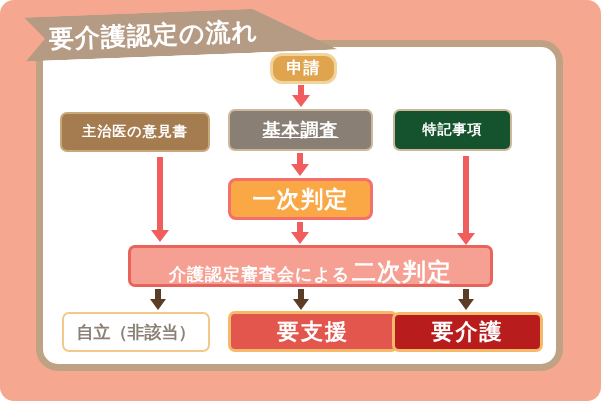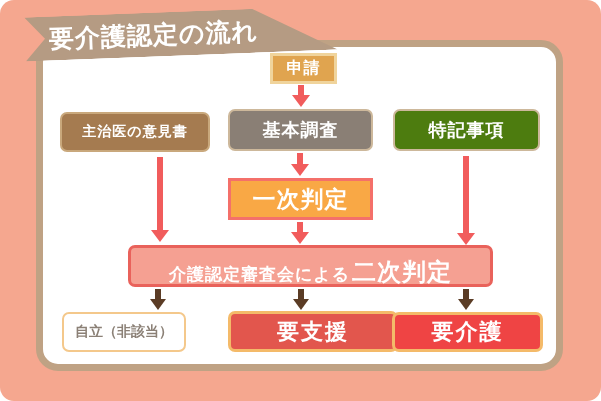--- a/index.html
+++ b/index.html
@@ -21,31 +21,31 @@
     display:flex; align-items:center; padding-left:24px; box-sizing:border-box;
     color:#ffffff; font-size:25px; font-weight:bold; letter-spacing:1px;
     z-index:3;
   }
   .node {
     position:absolute; box-sizing:border-box;
     display:flex; align-items:center; justify-content:center;
     color:#ffffff; font-weight:bold; border-radius:7px;
     letter-spacing:1px; z-index:2; white-space:nowrap;
   }
-  .n-application      { left:270px; top:53px;  width:67px;  height:31px; background:#e0a44f; border:3px solid #f0d49c; font-size:16px; border-radius:0; }
+  .n-application      { left:270px; top:53px;  width:67px;  height:31px; background:#e0a44f; border:3px solid #f0d49c; font-size:16px; border-radius:12px; }
   .n-doctor-opinion   { left:60px;  top:112px; width:150px; height:40px; background:#a57b50; border:2px solid #c9a87c; font-size:14px; }
-  .n-basic-survey     { left:228px; top:109px; width:145px; height:42px; background:#8a7f75; border:2px solid #cdb89b; font-size:18px; }
-  .n-special-notes    { left:393px; top:109px; width:147px; height:42px; background:#4d7c0f; border:2px solid #cdb89b; font-size:18px; }
-  .n-primary          { left:228px; top:178px; width:145px; height:42px; background:#f9a845; border:3px solid #f4706a; font-size:23px; border-radius:0; }
+  .n-basic-survey     { left:228px; top:109px; width:145px; height:42px; background:#8a7f75; border:2px solid #cdb89b; font-size:18px;text-decoration:underline; }
+  .n-special-notes    { left:393px; top:109px; width:119px; height:42px; background:#14532d; border:2px solid #cdb89b; font-size:14px; }
+  .n-primary          { left:228px; top:178px; width:145px; height:42px; background:#f9a845; border:3px solid #f4706a; font-size:23px; border-radius:8px; }
   .n-secondary        { left:128px; top:245px; width:365px; height:42px; background:#f5a092; border:3px solid #e9625b;
                         font-size:17px; display:block; text-align:center; line-height:48px; }
   .n-secondary .big   { font-size:24px; margin-left:2px; letter-spacing:1px; }
-  .n-independence     { left:62px;  top:312px; width:124px; height:40px; background:#ffffff; border:2px solid #f4c88b; color:#8b8076; font-size:14px; letter-spacing:0; }
+  .n-independence     { left:62px;  top:312px; width:148px; height:40px; background:#ffffff; border:2px solid #f4c88b; color:#8b8076; font-size:17px; letter-spacing:0; }
   .n-support          { left:228px; top:311px; width:170px; height:41px; background:#e2564d; border:3px solid #f4ba69; font-size:22px; letter-spacing:2px; }
-  .n-care             { left:392px; top:312px; width:151px; height:40px; background:#ef4444; border:3px solid #f4ba69; font-size:22px; letter-spacing:2px; }
+  .n-care             { left:392px; top:312px; width:151px; height:40px; background:#b91c1c; border:3px solid #f4ba69; font-size:22px; letter-spacing:2px; }
 
   .arrow { position:absolute; display:flex; flex-direction:column; align-items:center; z-index:1; }
   .arrow .shaft { flex:1; }
   .arrow .head  { width:0; height:0; }
   .arrow.red  .shaft { width:6px; background:#f15c5c; }
   .arrow.red  .head  { border-left:9px solid transparent; border-right:9px solid transparent; border-top:12px solid #f15c5c; }
   .arrow.brown .shaft { width:6px; background:#5b3c25; }
   .arrow.brown .head  { border-left:8px solid transparent; border-right:8px solid transparent; border-top:11px solid #5b3c25; }
 
   .a1 { left:292px; top:85px;  width:18px; height:22px; }

